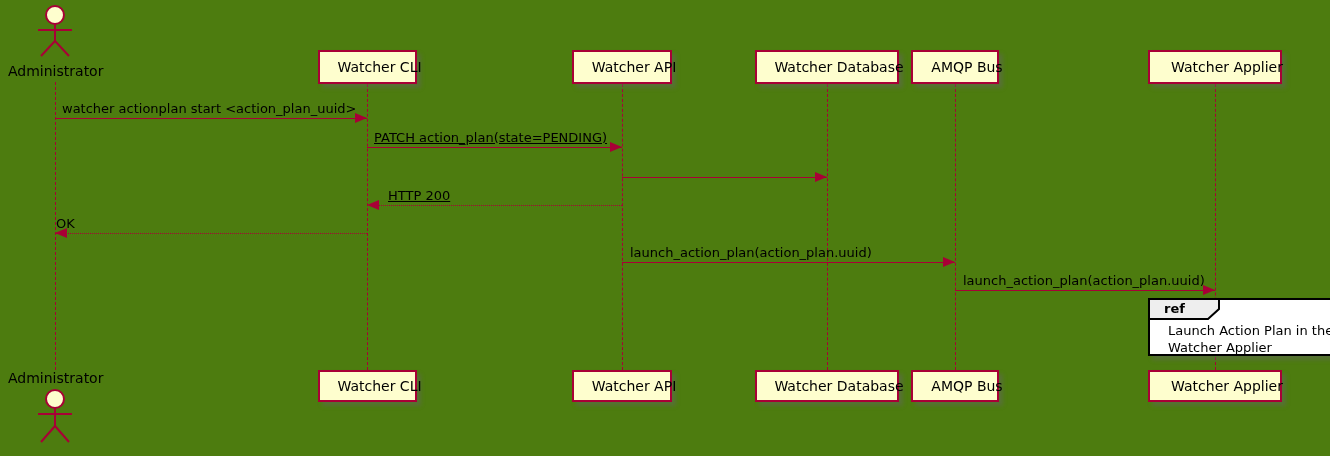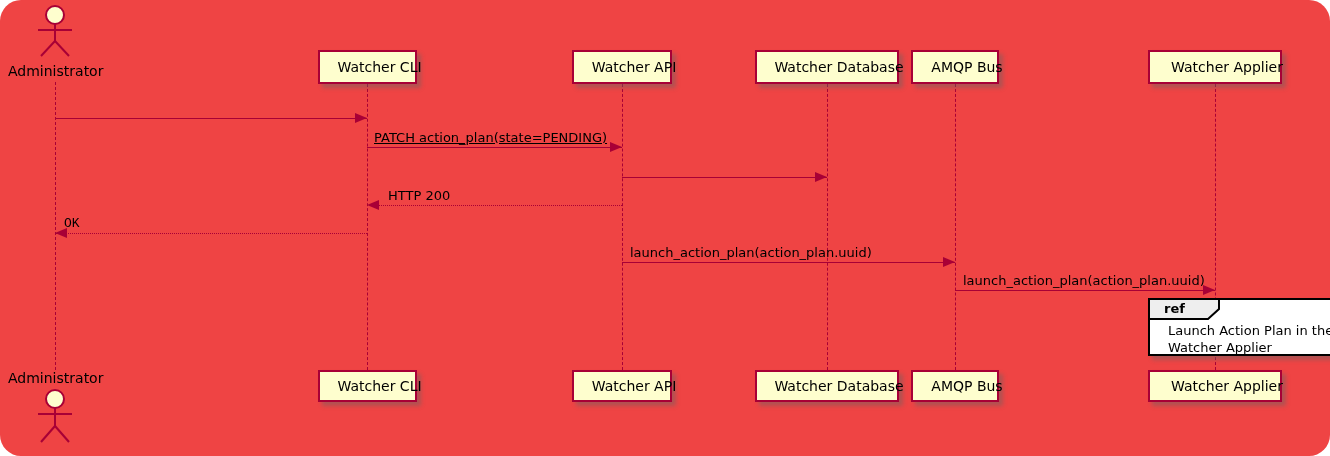--- a/index.html
+++ b/index.html
@@ -1,25 +1,24 @@
 <!DOCTYPE html>
 <html><head>
 <meta charset="utf-8">
 <style>
   * { margin: 0; padding: 0; box-sizing: border-box; }
   body { background: #ffffff; }
   .canvas {
     position: relative;
     width: 1330px;
     height: 456px;
-    background: #ef4444;
+    background: #4d7c0f;
     font-family: "DejaVu Sans", "Liberation Sans", sans-serif;
     color: #000000;
     overflow: hidden;
-    border-radius: 21px;
   }
   .lifeline {
     position: absolute;
     top: 84px;
     height: 286px;
     width: 0;
     border-left: 1px dashed #A80036;
   }
   .participant {
     position: absolute;
@@ -128,35 +127,36 @@
   <div class="participant" style="left:755px; top:50px; width:144px;">Watcher Database</div>
   <div class="participant" style="left:911px; top:50px; width:88px;">AMQP Bus</div>
   <div class="participant" style="left:1148px; top:50px; width:134px;">Watcher Applier</div>
 
   <div class="participant bottom" style="left:318px; top:370px; width:99px;">Watcher CLI</div>
   <div class="participant bottom" style="left:572px; top:370px; width:100px;">Watcher API</div>
   <div class="participant bottom" style="left:755px; top:370px; width:144px;">Watcher Database</div>
   <div class="participant bottom" style="left:911px; top:370px; width:88px;">AMQP Bus</div>
   <div class="participant bottom" style="left:1148px; top:370px; width:134px;">Watcher Applier</div>
 
+  <div class="msg-label" style="left:62px; top:101px;">watcher actionplan start &lt;action_plan_uuid&gt;</div>
   <div class="msg-line" style="left:55px; top:118px; width:312px;"></div>
   <div class="arrow-right" style="left:355px; top:113px;"></div>
 
   <div class="msg-label" style="left:374px; top:130px;text-decoration:underline;">PATCH action_plan(state=PENDING)</div>
   <div class="msg-line" style="left:367px; top:147px; width:255px;"></div>
   <div class="arrow-right" style="left:610px; top:142px;"></div>
 
   <div class="msg-line" style="left:622px; top:177px; width:205px;"></div>
   <div class="arrow-right" style="left:815px; top:172px;"></div>
 
-  <div class="msg-label" style="left:388px; top:188px;">HTTP 200</div>
+  <div class="msg-label" style="left:388px; top:188px;text-decoration:underline;">HTTP 200</div>
   <div class="msg-line dashed" style="left:367px; top:205px; width:255px;"></div>
   <div class="arrow-left" style="left:367px; top:200px;"></div>
 
-  <div class="msg-label" style="left:64px; top:216px;font-family:Liberation Mono, monospace;">OK</div>
+  <div class="msg-label" style="left:56px; top:216px;">OK</div>
   <div class="msg-line dashed" style="left:55px; top:233px; width:312px;"></div>
   <div class="arrow-left" style="left:55px; top:228px;"></div>
 
   <div class="msg-label" style="left:630px; top:245px;">launch_action_plan(action_plan.uuid)</div>
   <div class="msg-line" style="left:622px; top:262px; width:333px;"></div>
   <div class="arrow-right" style="left:943px; top:257px;"></div>
 
   <div class="msg-label" style="left:963px; top:273px;">launch_action_plan(action_plan.uuid)</div>
   <div class="msg-line" style="left:955px; top:290px; width:260px;"></div>
   <div class="arrow-right" style="left:1203px; top:285px;"></div>

